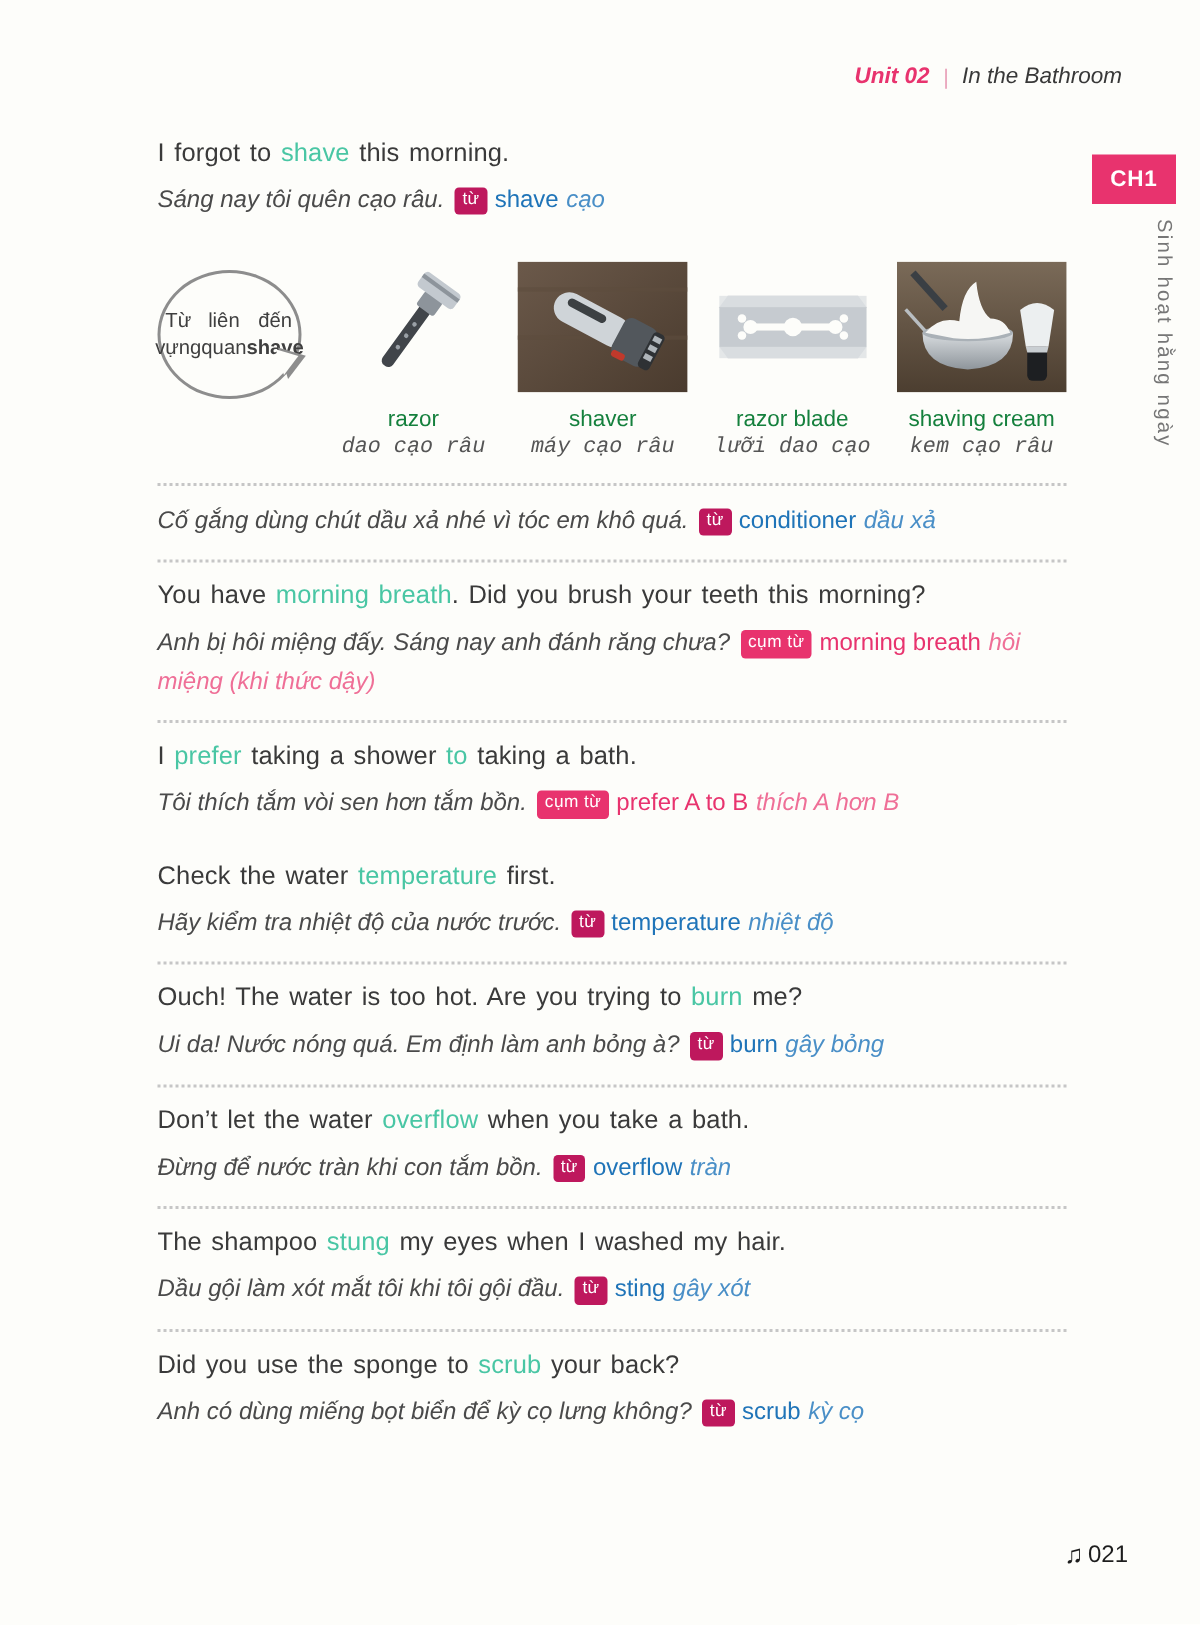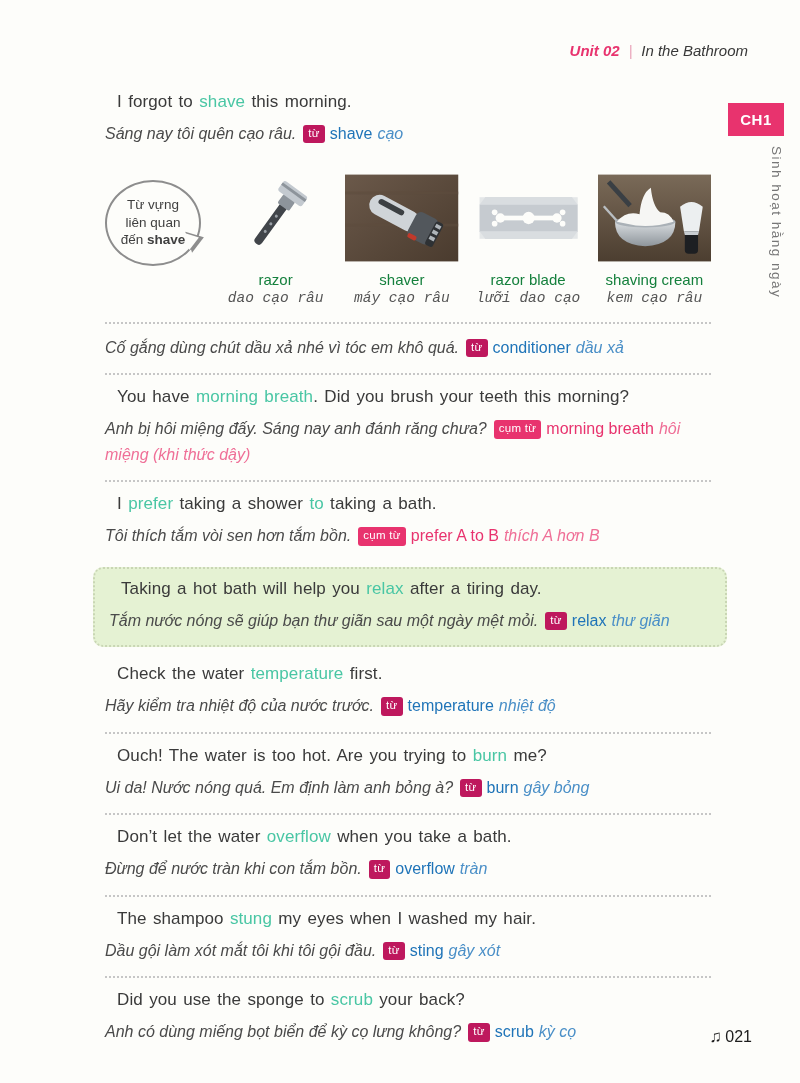--- a/index.html
+++ b/index.html
@@ -35,21 +35,21 @@
     position:absolute;left:105px;top:80px;width:606px;
   }
   .entry{padding:11px 0 13px;}
   .entry.sep{border-bottom:2px dotted #c6c6c6;}
   .entry.hl-green,.entry.hl-orange{
     border-radius:10px;
     padding:9px 14px 12px;
     margin:5px -16px 5px -12px;
   }
   .entry.hl-green{background:#e5f2d3;border:2px dotted #c9d6b4;}
-  .en{margin:0 12px 7px;font-size:17px;color:#3a3a3a;letter-spacing:.1px;word-spacing:1.5px;line-height:1.35;}
+  .en{margin:0 0 7px;font-size:17px;color:#3a3a3a;letter-spacing:.1px;word-spacing:1.5px;line-height:1.35;}
   .kw{color:#49c6a4;}
   .vi{margin:0;font-size:16px;font-style:italic;color:#4a4a4a;line-height:1.6;}
   .badge{
     display:inline-block;font-style:normal;font-size:11.5px;line-height:1;
     color:#fff;padding:3px 5px 4px;border-radius:3px;
     margin:0 5px 0 7px;vertical-align:2px;letter-spacing:.3px;
   }
   .badge.word{background:#be185d;}
   .badge.phrase{background:#e8336e;}
   .term{font-style:normal;margin-right:5px;}
@@ -59,21 +59,21 @@
   .meaning.word{color:#4a8fc7;}
   .meaning.phrase{color:#ef6f97;}
   
   .image-row{
     display:flex;align-items:flex-start;gap:14px;
     padding:12px 0 16px;border-bottom:2px dotted #c6c6c6;
   }
   .bubble-wrap{width:100px;flex:0 0 auto;padding-top:8px;position:relative;}
   .bubble{
     width:92px;height:82px;border:2px solid #8d8d8d;border-radius:50%;
-    display:flex;flex-direction:column;align-items:center;justify-content:center;
+    display:flex;flex-direction:row;align-items:center;justify-content:center;
     font-size:13.5px;color:#3f3f3f;line-height:1.3;text-align:center;
     background:#fdfdfa;position:relative;
   }
   .bubble::before{
     content:"";position:absolute;right:-16px;top:56%;
     border:11px solid transparent;border-left:16px solid #8d8d8d;
     transform:rotate(-18deg);
   }
   .bubble::after{
     content:"";position:absolute;right:-9px;top:58%;
@@ -222,24 +222,20 @@
           <p class="vi"><span>Cố gắng dùng chút dầu xả nhé vì tóc em khô quá.</span><span class="badge word">từ</span><span class="term word">conditioner</span><span class="meaning word">dầu xả</span></p>
         </div>
         <div class="entry sep">
           <p class="en"><span>You have </span><span class="kw">morning breath</span><span>. Did you brush your teeth this morning?</span></p>
           <p class="vi"><span>Anh bị hôi miệng đấy. Sáng nay anh đánh răng chưa?</span><span class="badge phrase">cụm từ</span><span class="term phrase">morning breath</span><span class="meaning phrase">hôi miệng (khi thức dậy)</span></p>
         </div>
         <div class="entry">
           <p class="en"><span>I </span><span class="kw">prefer</span><span> taking a shower </span><span class="kw">to</span><span> taking a bath.</span></p>
           <p class="vi"><span>Tôi thích tắm vòi sen hơn tắm bồn.</span><span class="badge phrase">cụm từ</span><span class="term phrase">prefer A to B</span><span class="meaning phrase">thích A hơn B</span></p>
         </div>
-        <div class="entry hl-green">
-          <p class="en"><span>Taking a hot bath will help you </span><span class="kw">relax</span><span> after a tiring day.</span></p>
-          <p class="vi"><span>Tắm nước nóng sẽ giúp bạn thư giãn sau một ngày mệt mỏi.</span><span class="badge word">từ</span><span class="term word">relax</span><span class="meaning word">thư giãn</span></p>
-        </div>
         <div class="entry sep">
           <p class="en"><span>Check the water </span><span class="kw">temperature</span><span> first.</span></p>
           <p class="vi"><span>Hãy kiểm tra nhiệt độ của nước trước.</span><span class="badge word">từ</span><span class="term word">temperature</span><span class="meaning word">nhiệt độ</span></p>
         </div>
         <div class="entry sep">
           <p class="en"><span>Ouch! The water is too hot. Are you trying to </span><span class="kw">burn</span><span> me?</span></p>
           <p class="vi"><span>Ui da! Nước nóng quá. Em định làm anh bỏng à?</span><span class="badge word">từ</span><span class="term word">burn</span><span class="meaning word">gây bỏng</span></p>
         </div>
         <div class="entry sep">
           <p class="en"><span>Don’t let the water </span><span class="kw">overflow</span><span> when you take a bath.</span></p>

